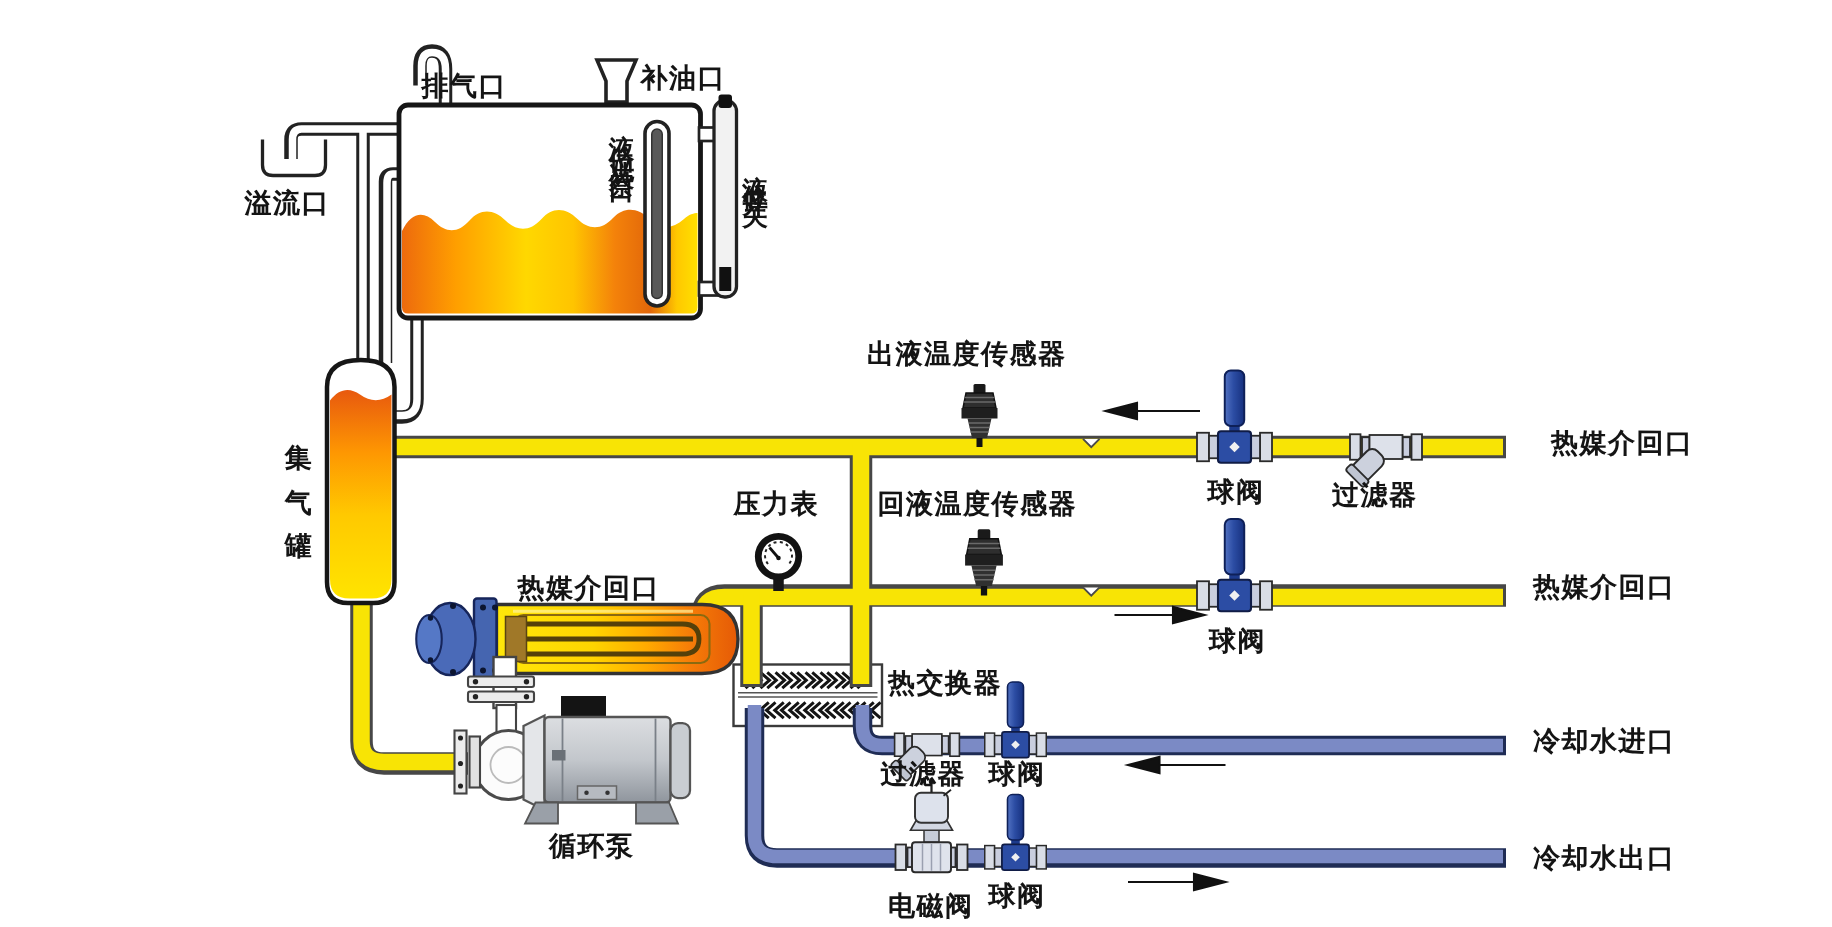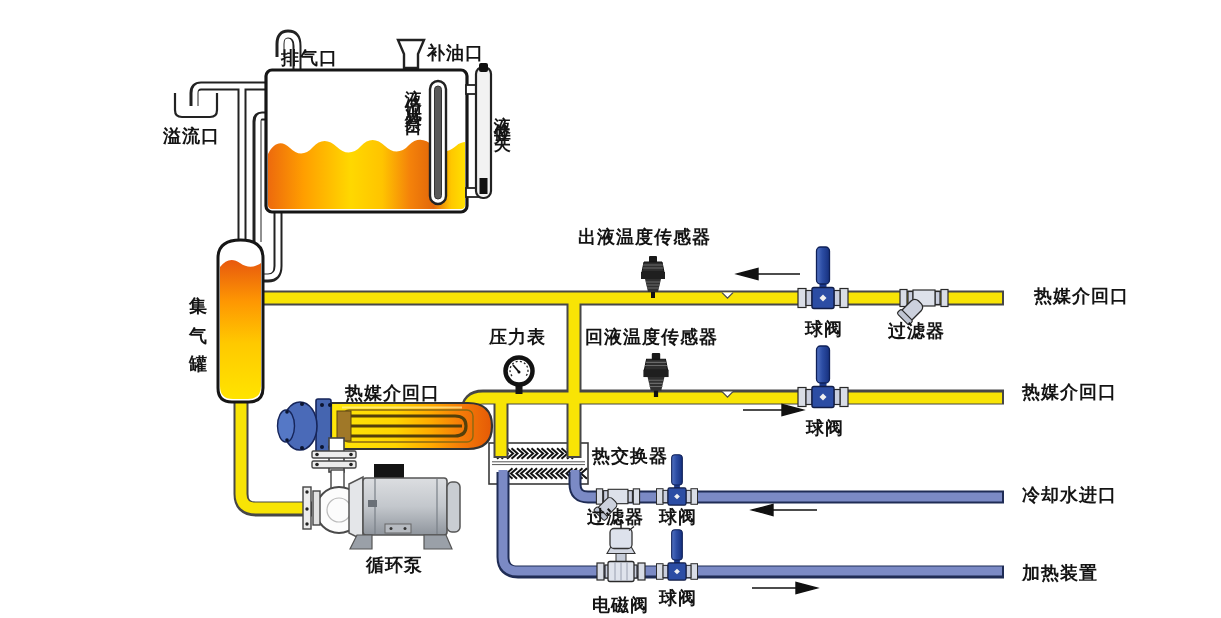--- a/index.html
+++ b/index.html
@@ -325,15 +325,15 @@
 <div class="lbl" style="left:888px;top:322px;">过滤器</div>
 <div class="lbl" style="left:1020px;top:287px;margin-left:14px;">热媒介回口</div>
 <div class="lbl" style="left:806px;top:419px;">球阀</div>
 <div class="lbl" style="left:1022px;top:383px;">热媒介回口</div>
 <div class="lbl" style="left:592px;top:447px;">热交换器</div>
 <div class="lbl" style="left:587px;top:508px;">过滤器</div>
 <div class="lbl" style="left:659px;top:508px;">球阀</div>
 <div class="lbl" style="left:1022px;top:487px;font-family:Liberation Mono, monospace;">冷却水进口</div>
 <div class="lbl" style="left:592px;top:596px;">电磁阀</div>
 <div class="lbl" style="left:659px;top:589px;">球阀</div>
-<div class="lbl" style="left:1022px;top:564px;">加热装置</div>
+<div class="lbl" style="left:1022px;top:564px;">冷却水出口</div>
 <div class="lbl" style="left:366px;top:556px;">循环泵</div>
 </div>
 
 </body></html>

